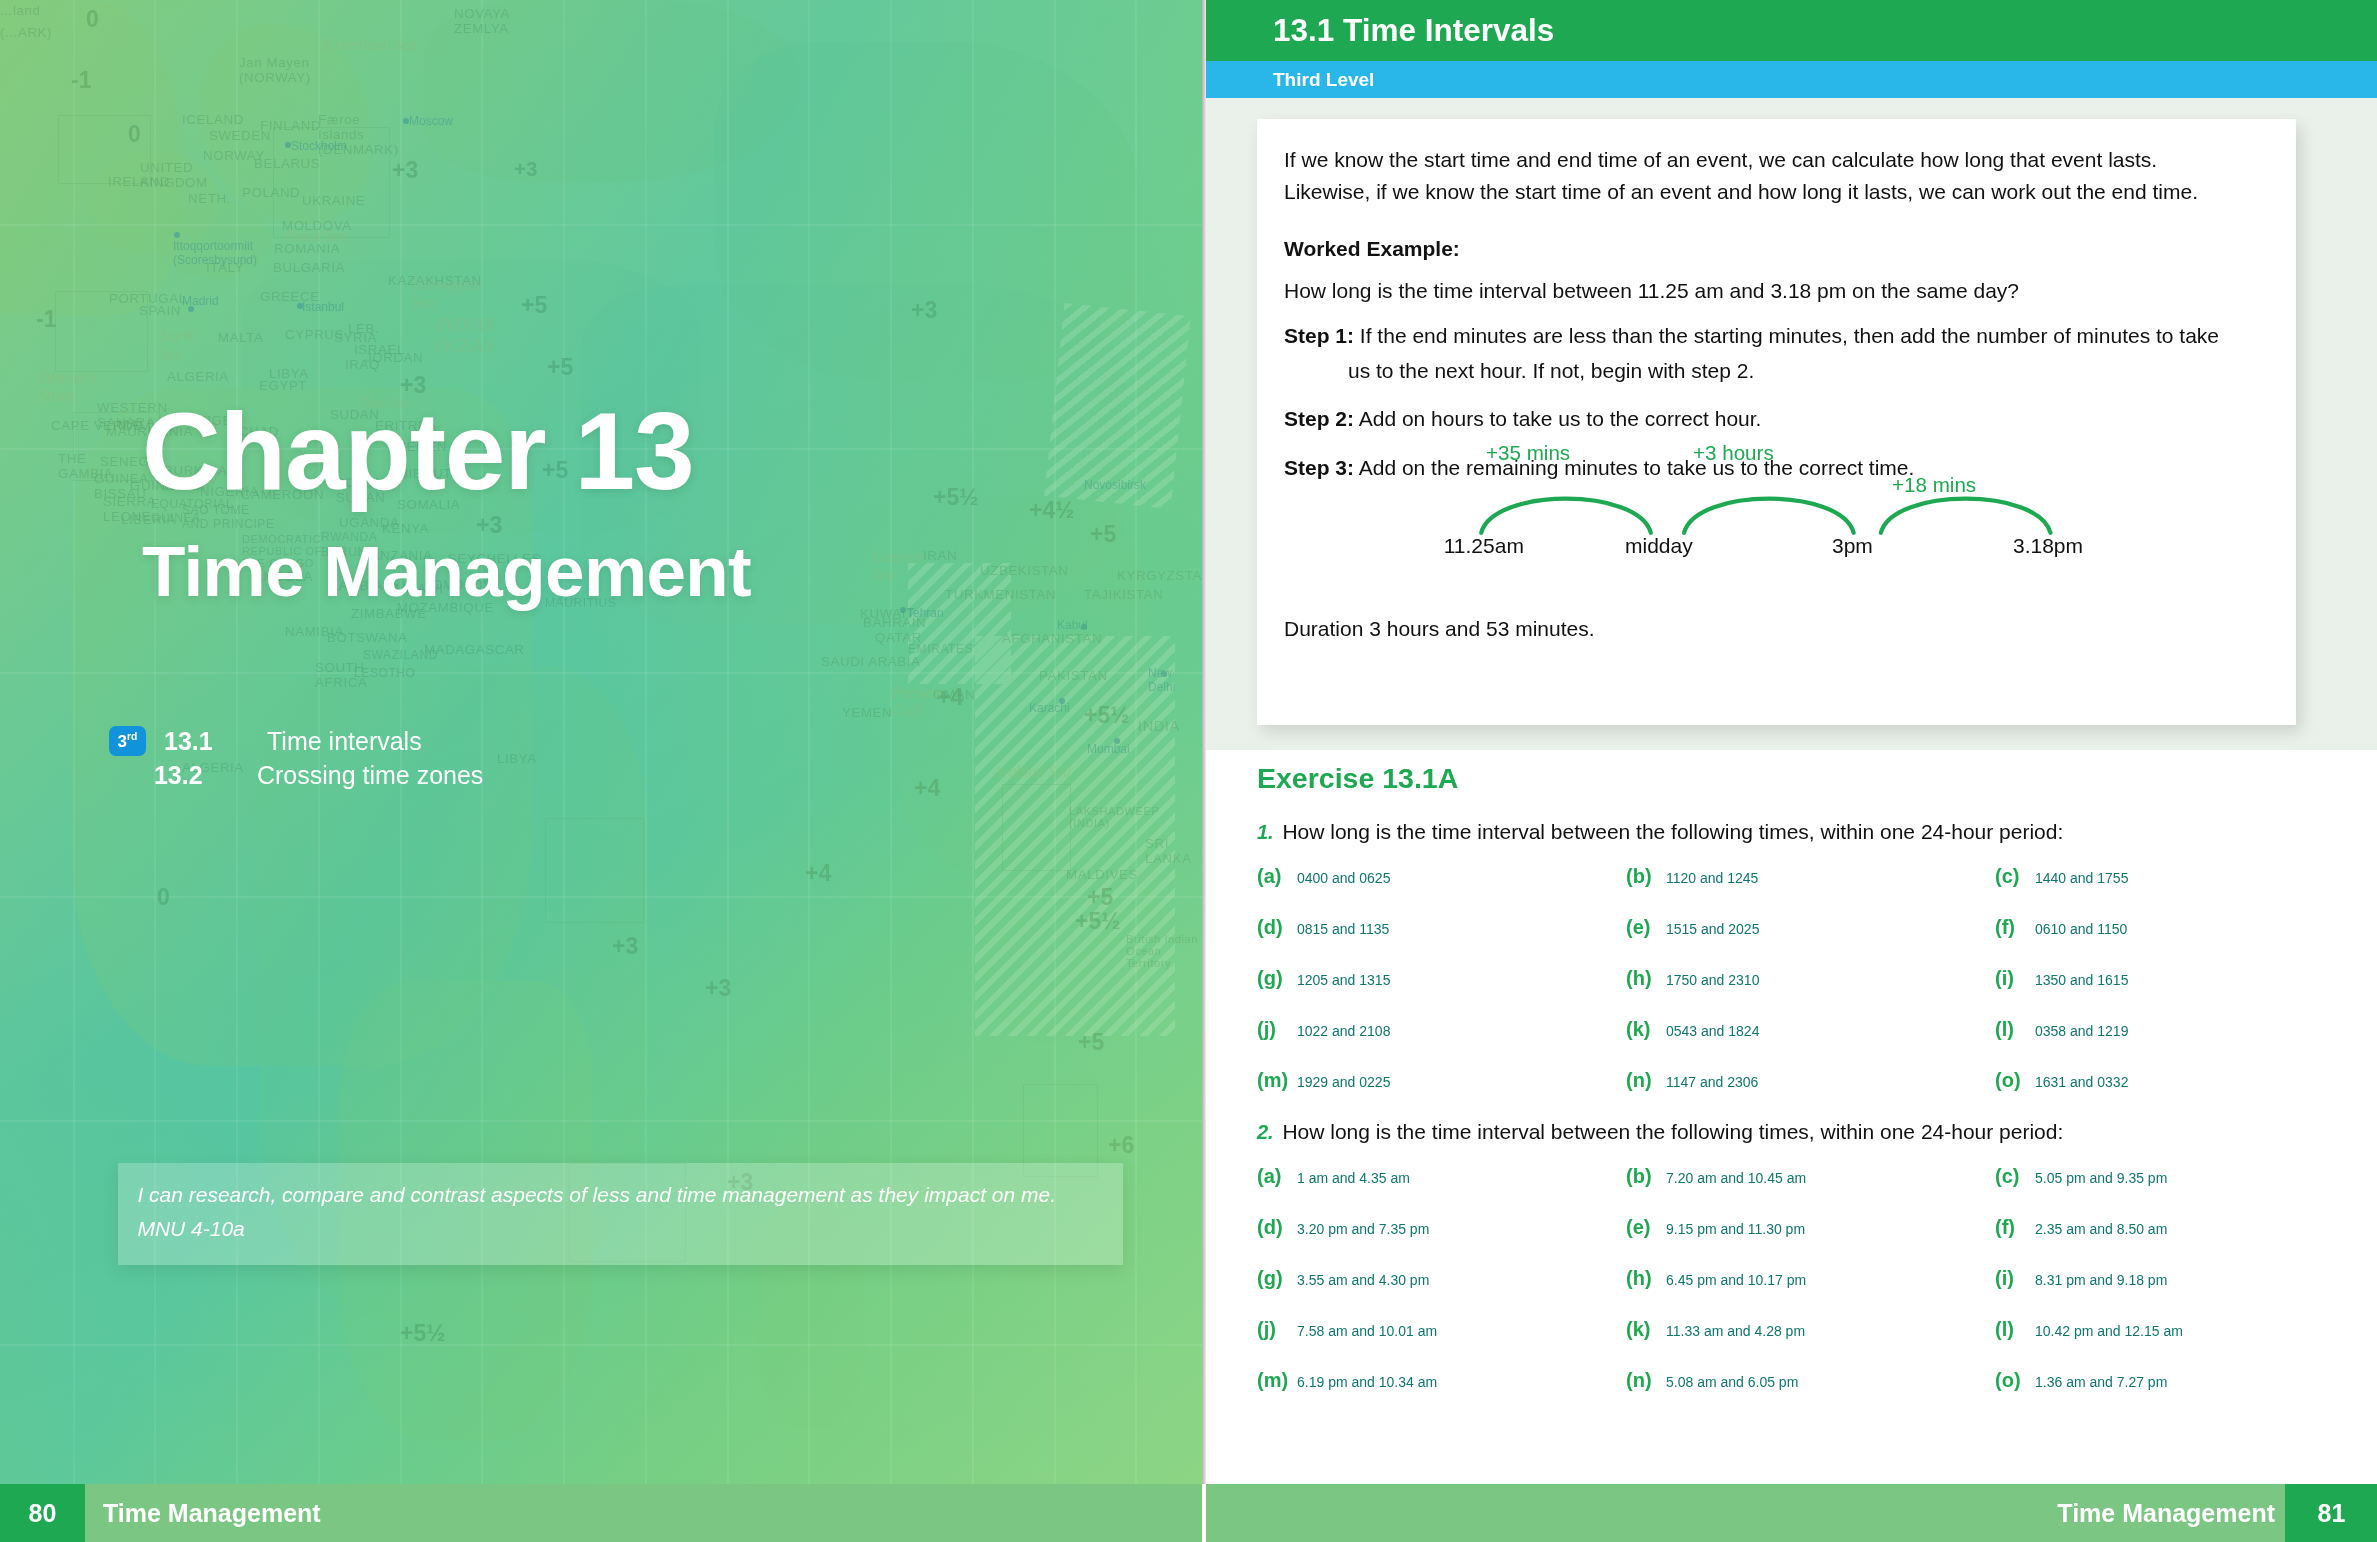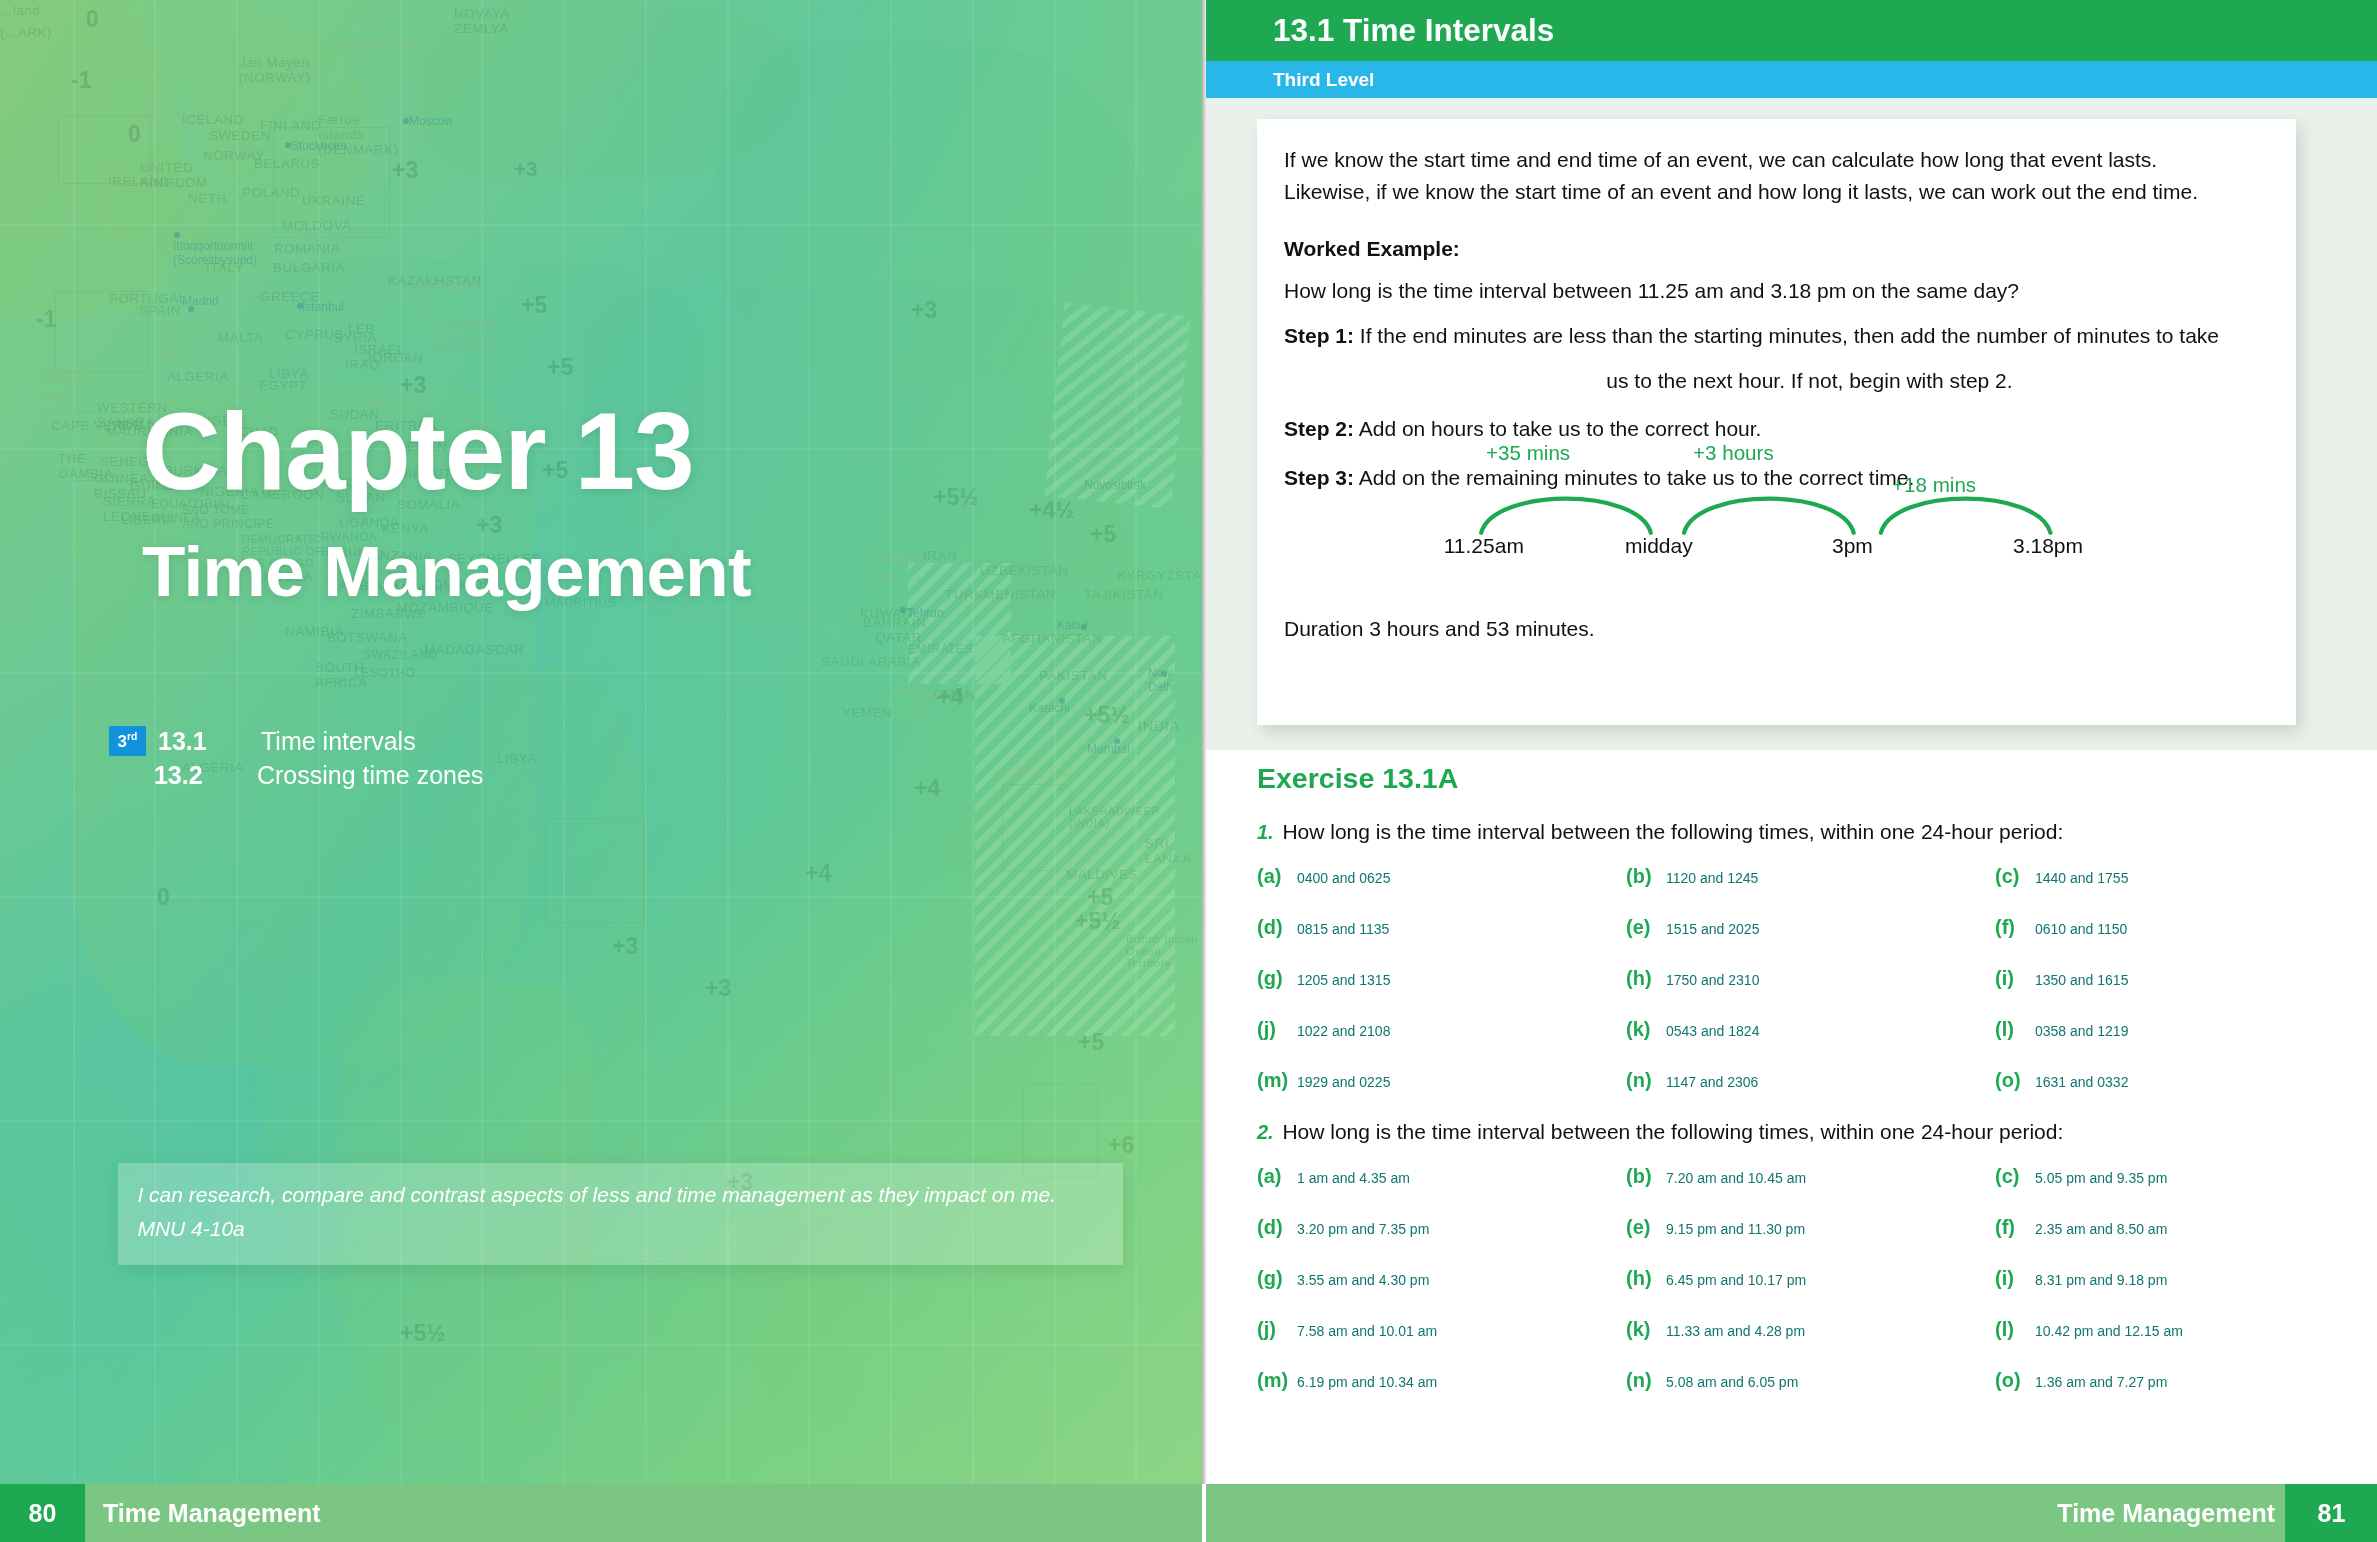--- a/index.html
+++ b/index.html
@@ -24,22 +24,22 @@
   .hatch{position:absolute;background:repeating-linear-gradient(135deg, rgba(255,255,255,.32) 0 6px, rgba(255,255,255,0) 6px 13.3px);}
   .tzbox{position:absolute;border:1.2px solid rgba(110,150,95,.35);}
 
   #chapter-title{position:absolute;left:142px;top:397px;color:#fff;font-size:109px;font-weight:bold;
      letter-spacing:-1.2px;line-height:1;text-shadow:0 1.8px 8.5px rgba(40,90,50,.18);}
   #chapter-sub{position:absolute;left:142px;top:536px;color:#fff;font-size:71px;font-weight:bold;
      letter-spacing:-0.6px;line-height:1;text-shadow:0 1.8px 8.5px rgba(40,90,50,.18);}
 
   #toc{position:absolute;left:109px;top:724px;}
   .toc-row{display:flex;align-items:center;height:34px;color:#fff;font-size:25px;}
-  .toc-badge{width:37px;height:30px;background:#1193DB;color:#fff;border-radius:1px;
-     display:flex;align-items:center;justify-content:center;font-size:17px;font-weight:bold;margin-right:12px;}
+  .toc-badge{width:37px;height:30px;background:#1193DB;color:#fff;border-radius:7px;
+     display:flex;align-items:center;justify-content:center;font-size:17px;font-weight:bold;margin-right:18px;}
   .toc-badge sup{font-size:10.3px;}
   .toc-badge-empty{width:37px;height:30px;margin-right:7.9px;}
   .toc-num{width:103px;font-weight:bold;}
   .toc-label{font-weight:normal;}
 
   #learning-box{position:absolute;left:118px;top:1163px;width:966px;padding:18px 19.4px 24px 19.4px;
      background:rgba(255,255,255,.22);box-shadow:0 4.8px 15.7px rgba(30,80,40,.13);}
   #learning-text{color:#fff;font-size:21px;font-style:italic;line-height:1.35;}
   #learning-code{color:#fff;font-size:21px;font-weight:normal;font-style:italic;margin-top:7.3px;}
 
@@ -65,21 +65,21 @@
 
   #example-band{position:absolute;left:0;top:98px;width:1172px;height:652px;background:#EAF0EA;}
   #example-card{position:absolute;left:51px;top:119px;width:1039px;height:606px;background:#fff;
      box-shadow:4.8px 7.3px 15.7px rgba(0,0,0,.13);}
   .ex-pad{position:absolute;left:27px;top:25.4px;width:987px;}
   .ex-p{font-size:21px;color:#111;line-height:1.5;}
   #ex-worked{margin-top:30px;font-size:21px;font-weight:bold;color:#111;}
   #ex-question{margin-top:18px;font-size:21px;color:#111;}
   .ex-step{margin-top:18px;font-size:21px;color:#111;line-height:1.45;}
   .ex-step .lbl{font-weight:bold;}
-  .ex-step.indent{padding-left:64px;text-indent:0px;margin-top:14px;text-align:center;}
+  .ex-step.indent{padding-left:64px;text-indent:0px;margin-top:4px;}
   #ex-duration{margin-top:0;font-size:21px;color:#111;}
 
   
   #timeline{position:absolute;left:200px;top:350px;width:654px;height:103px;}
   .arc-label{position:absolute;color:#1FA852;font-size:20.6px;white-space:nowrap;}
   .tick-label{position:absolute;color:#111;font-size:21px;white-space:nowrap;}
 
   
   #exercise{position:absolute;left:51px;top:762px;width:1084px;}
   #exercise-title{color:#1FA852;font-size:28.5px;font-weight:bold;}

